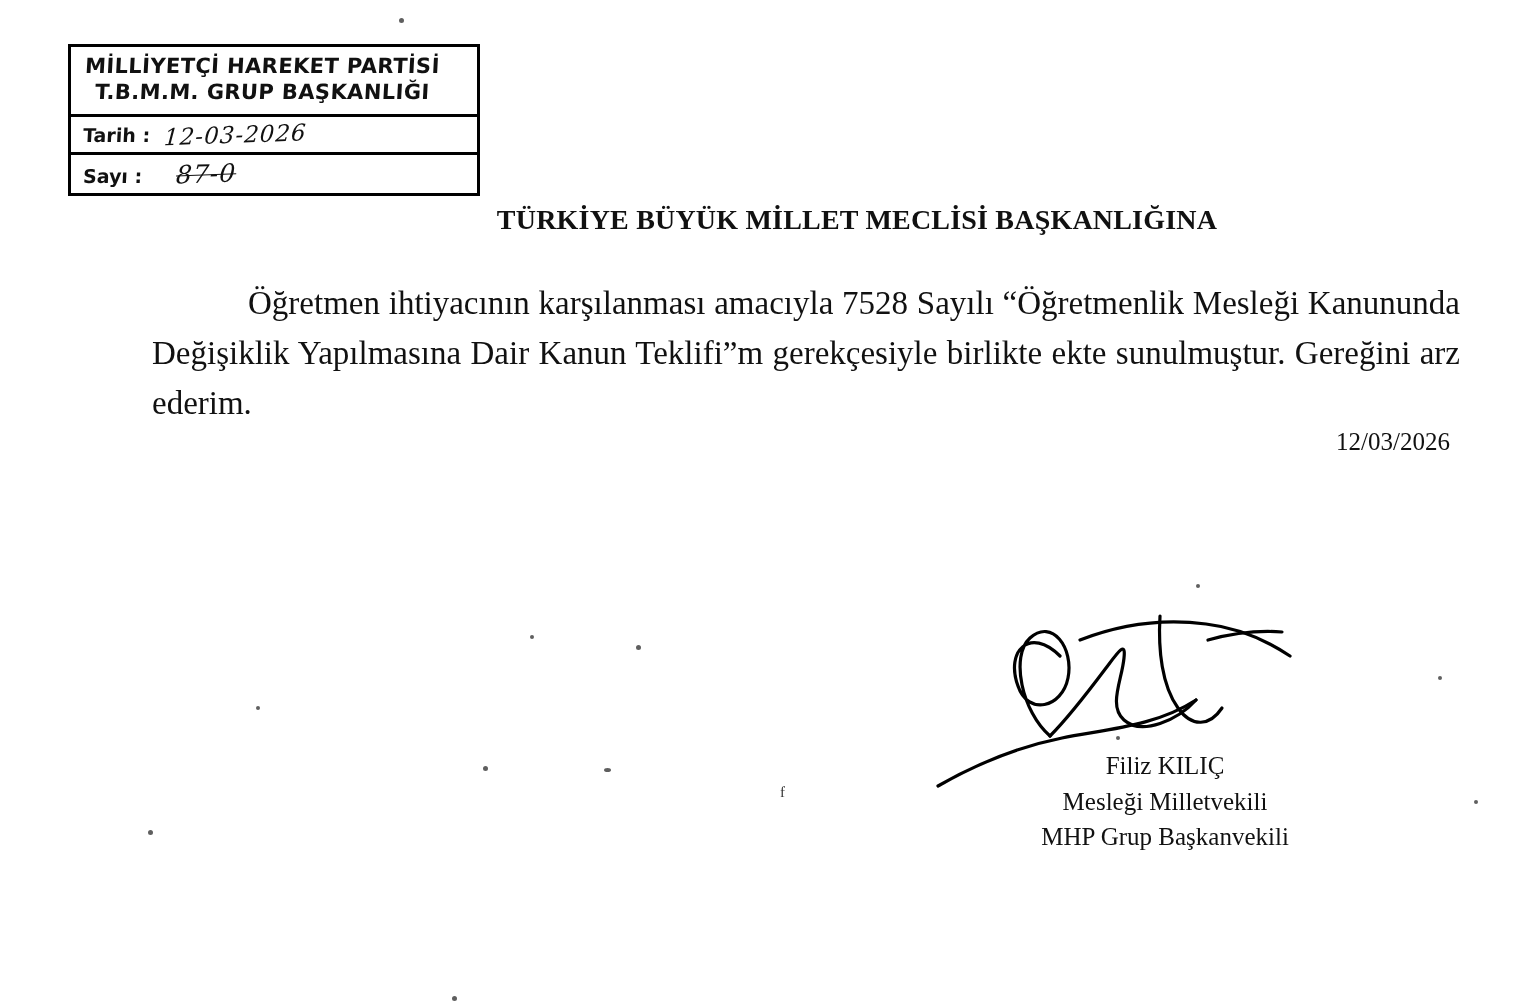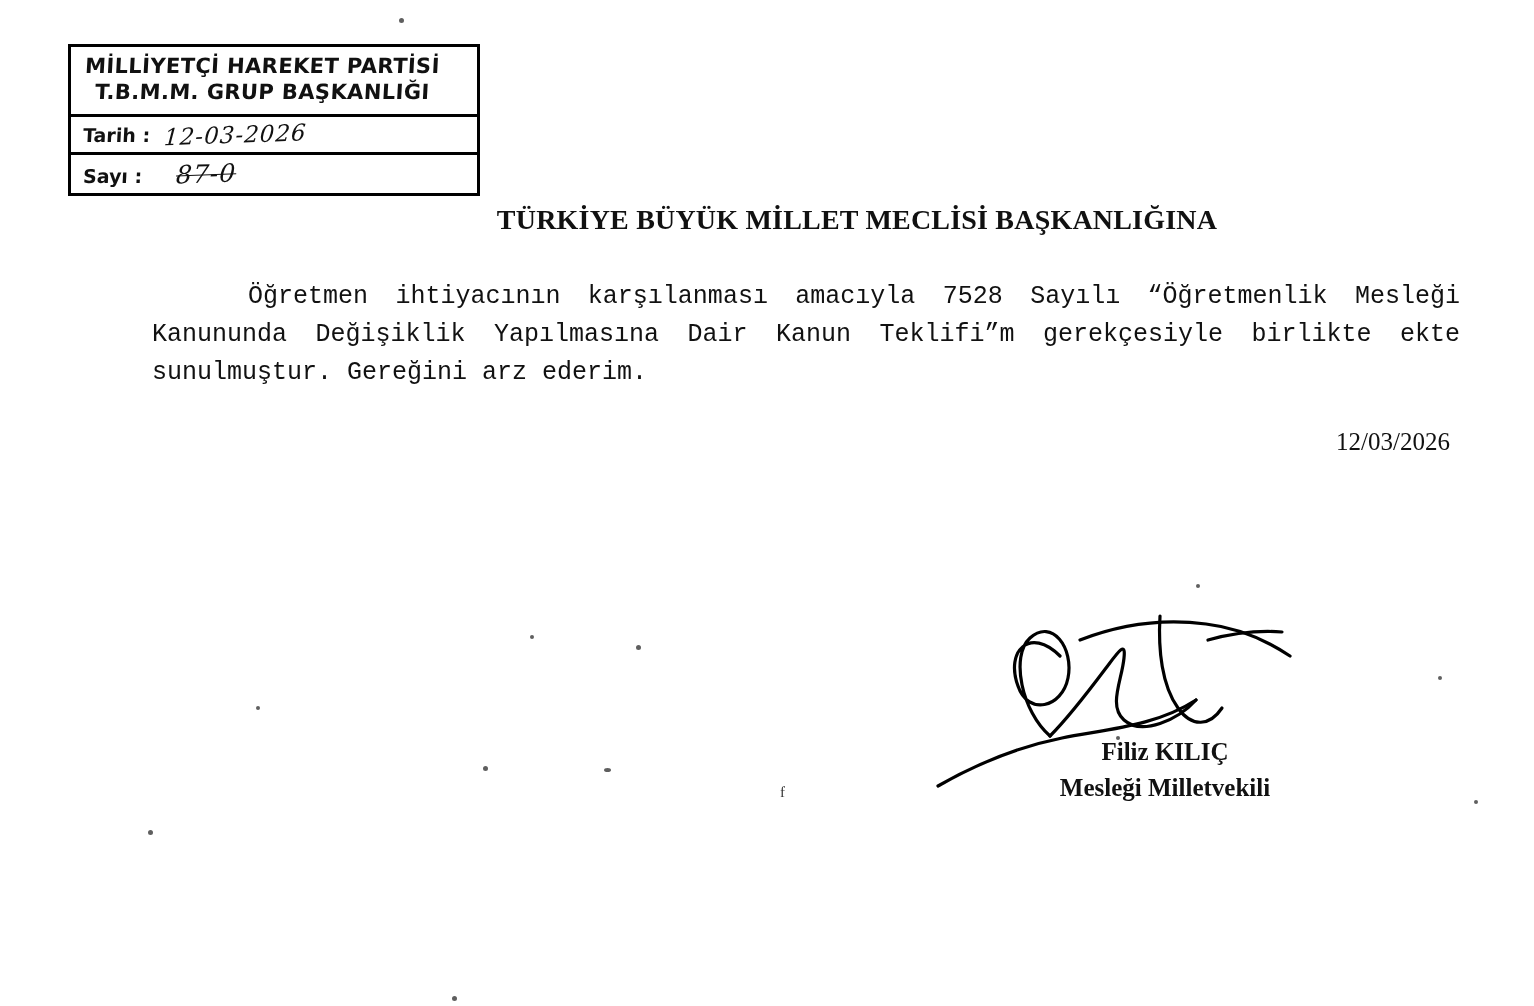--- a/index.html
+++ b/index.html
@@ -90,26 +90,25 @@
     font-weight: bold;
     letter-spacing: 0.2px;
   }
 
   
   .body-text {
     position: absolute;
     left: 152px;
     top: 278px;
     width: 1308px;
-    font-size: 25px;
+    font-size: 33px;
     line-height: 1.52;
     text-align: justify;
     text-justify: inter-word;
     text-indent: 96px;
-    font-family: Liberation Mono, monospace;
   }
 
   
   .doc-date {
     position: absolute;
     right: 84px;
     top: 428px;
     font-size: 25px;
   }
 
@@ -124,25 +123,25 @@
     position: absolute;
     left: -20px;
     top: 0;
     width: 440px;
     height: 200px;
     pointer-events: none;
   }
   .sign-lines {
     position: absolute;
     left: 0;
-    top: 138px;
+    top: 152px;
     width: 470px;
     text-align: center;
     font-size: 25px;
-    font-weight: bold;
+    font-weight: normal;
     line-height: 1.42;
   }
 
   
   .speck {
     position: absolute;
     background: #2a2a2a;
     border-radius: 50%;
     opacity: 0.75;
   }
@@ -186,20 +185,21 @@
       <path d="M140 140 C160 120, 178 96, 196 72 C208 56, 216 44, 214 62 C212 84, 198 110, 214 124 C232 140, 268 124, 286 104"></path>
       <path d="M170 44 C206 30, 250 22, 296 28 C330 32, 356 44, 380 60"></path>
       <path d="M250 20 C248 54, 252 90, 268 112 C282 132, 300 130, 312 112"></path>
       <path d="M28 190 C70 166, 112 150, 152 142 C198 133, 246 130, 286 104"></path>
       <path d="M298 44 C320 38, 346 34, 372 36"></path>
     </g>
   </svg>
   <div class="sign-lines">
     <div>Filiz KILIÇ</div>
     <div>Mesleği Milletvekili</div>
+    <div>MHP Grup Başkanvekili</div>
   </div>
 </div>
 
 <div class="mark-f">f</div>
 
 <div class="speck" style="left:399px;  top:18px;  width:5px; height:5px;"></div>
 <div class="speck" style="left:1196px; top:584px; width:4px; height:4px;"></div>
 <div class="speck" style="left:636px;  top:645px; width:5px; height:5px;"></div>
 <div class="speck" style="left:530px;  top:635px; width:4px; height:4px;"></div>
 <div class="speck" style="left:256px;  top:706px; width:4px; height:4px;"></div>

